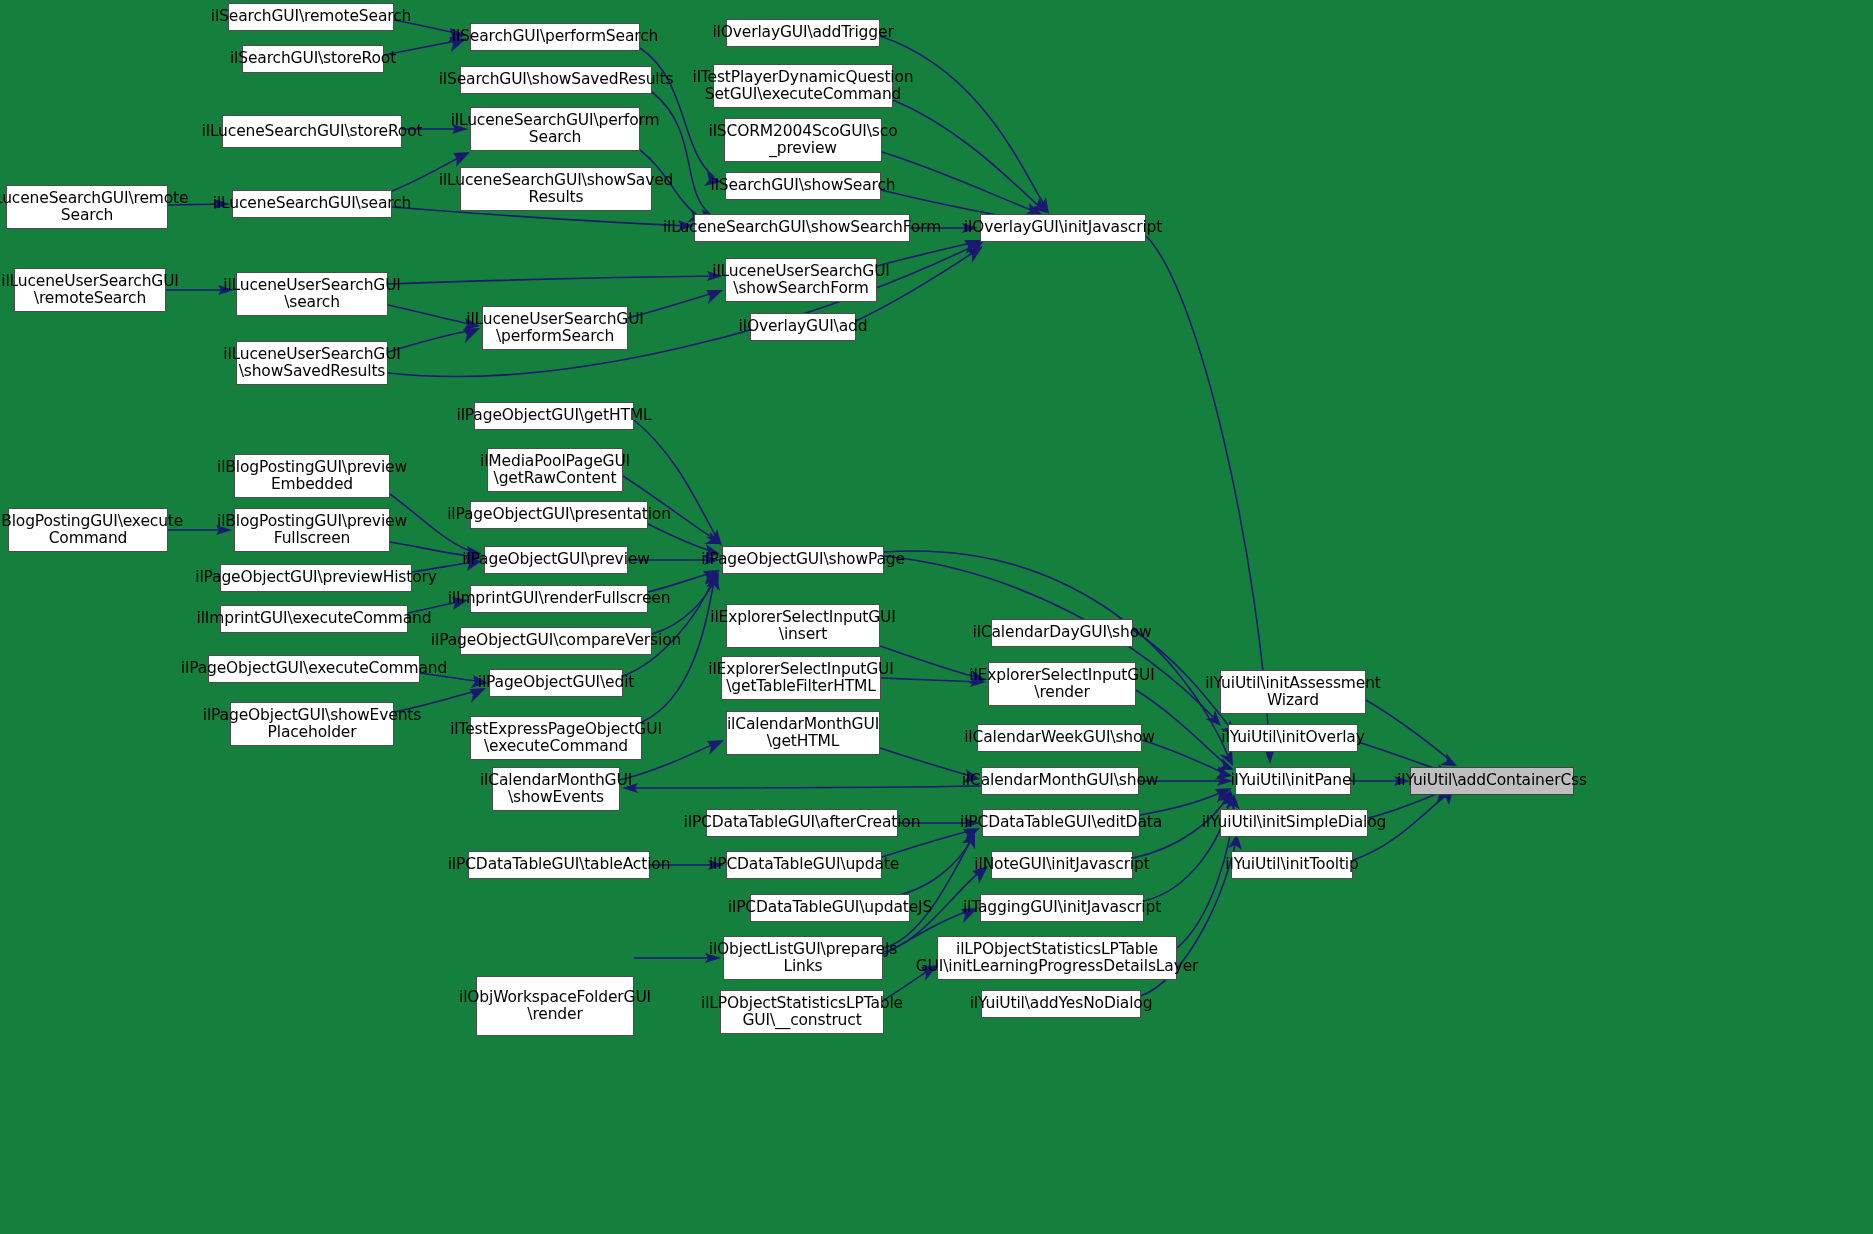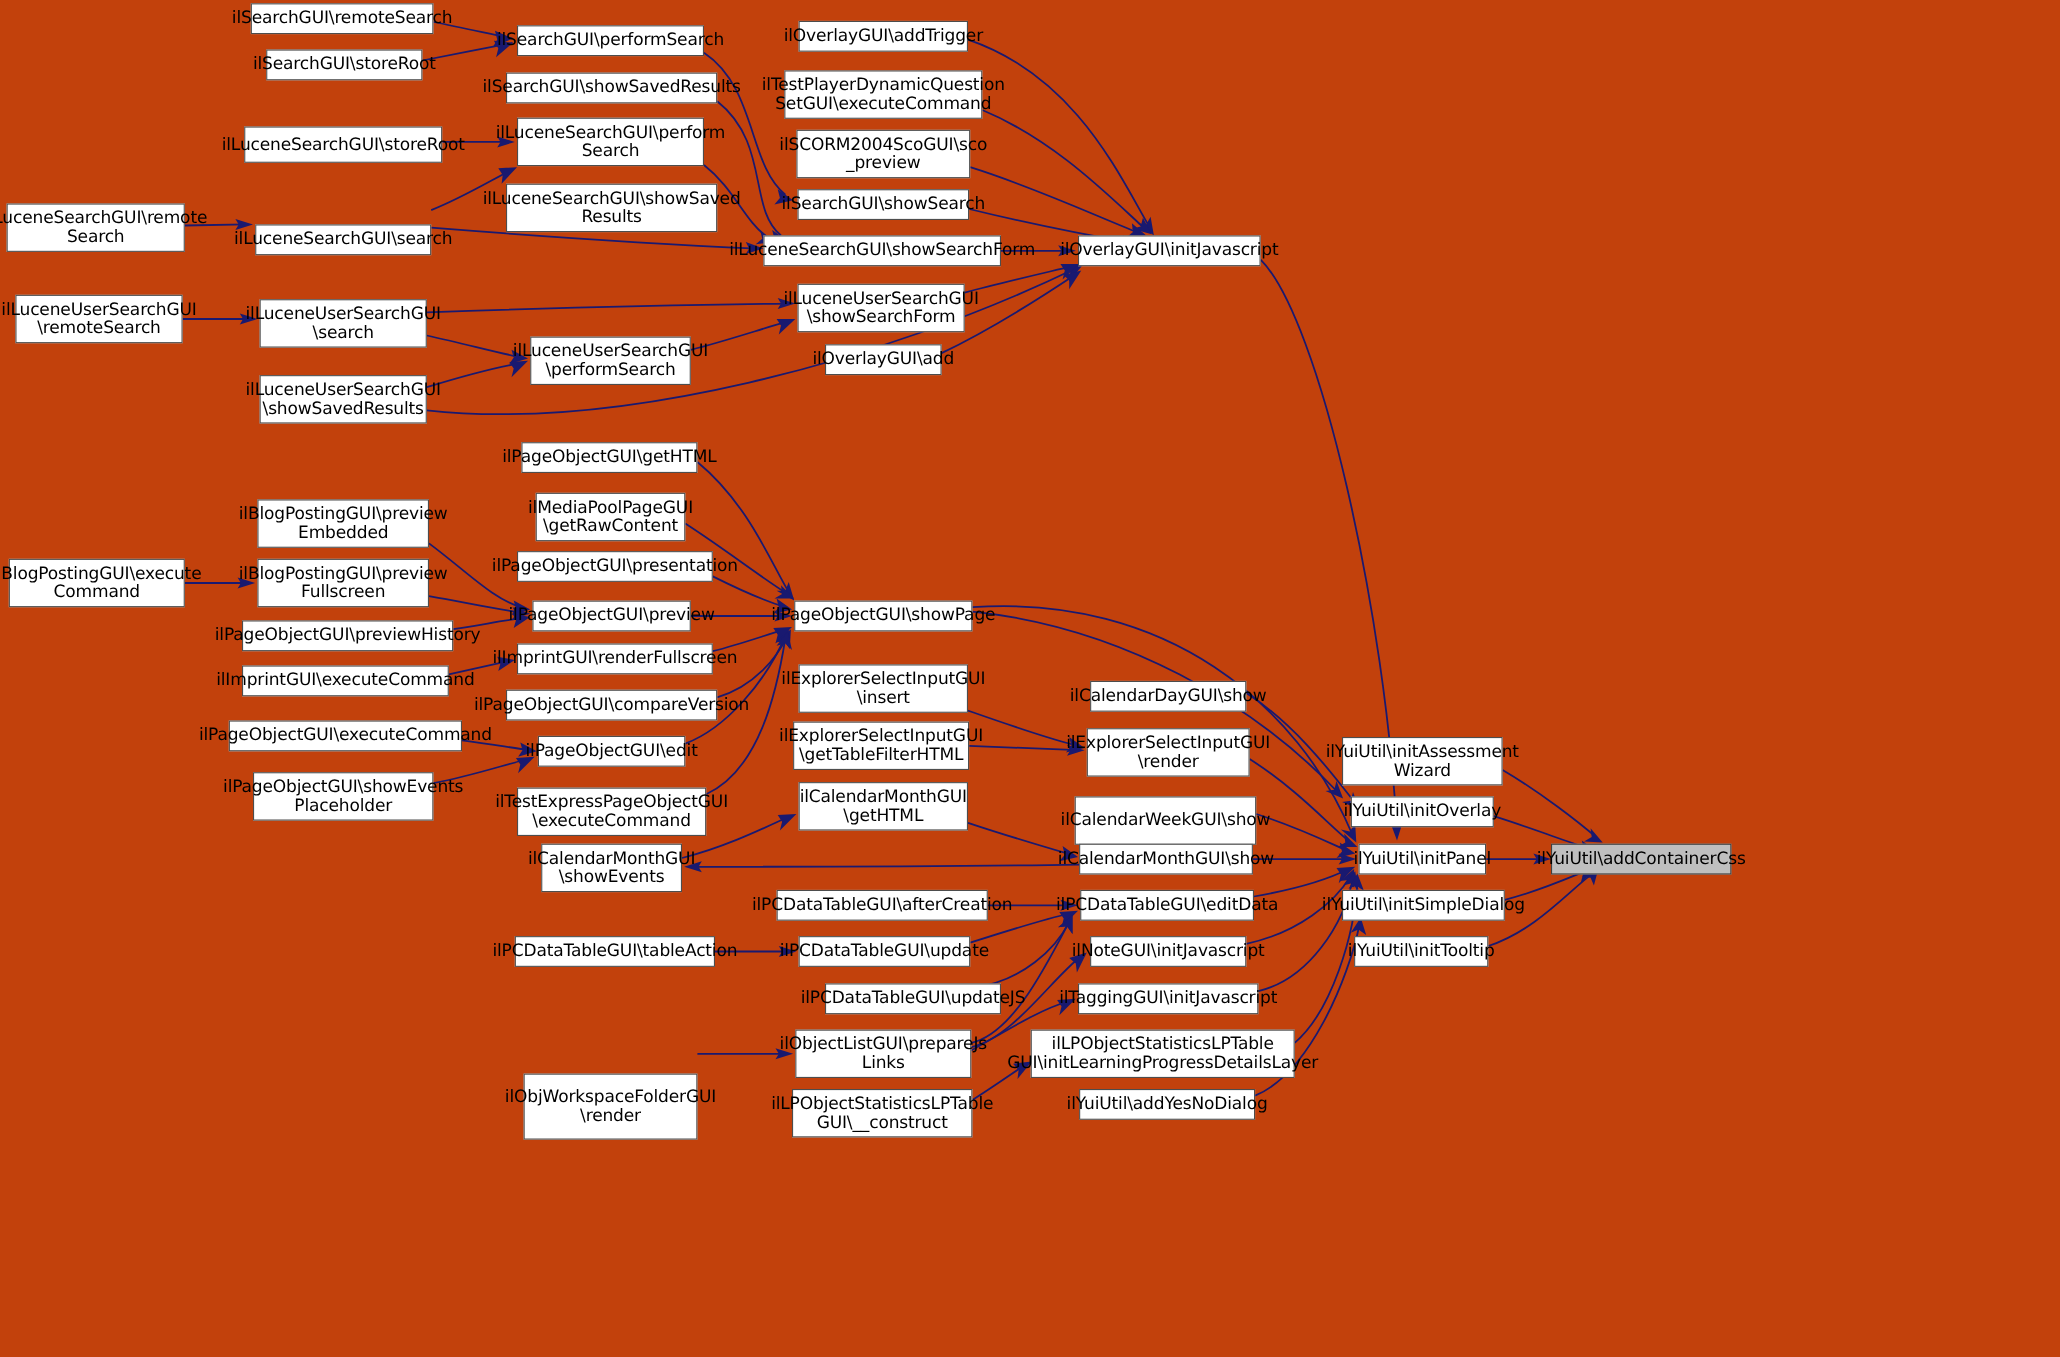--- a/index.html
+++ b/index.html
@@ -5,21 +5,21 @@
 <style>
   html, body {
     margin: 0;
     padding: 0;
     background: #ffffff;
   }
   #canvas {
     position: relative;
     width: 1873px;
     height: 1234px;
-    background: #c2410c;
+    background: #15803d;
     overflow: hidden;
     font-family: "DejaVu Sans", "Liberation Sans", sans-serif;
   }
   #edge-layer {
     position: absolute;
     left: 0;
     top: 0;
     width: 1873px;
     height: 1234px;
     pointer-events: none;
@@ -406,21 +406,21 @@
       <div class="node" style="left: 242px; top: 45px; width: 142px; height: 28px;">ilSearchGUI\storeRoot</div>
       <div class="node" style="left: 470px; top: 23px; width: 170px; height: 28px;">ilSearchGUI\performSearch</div>
       <div class="node" style="left: 460px; top: 66px; width: 192px; height: 28px;">ilSearchGUI\showSavedResults</div>
       <div class="node" style="left: 222px; top: 115px; width: 180px; height: 33px;">ilLuceneSearchGUI\storeRoot</div>
       <div class="node" style="left: 470px; top: 107px; width: 170px; height: 44px;">ilLuceneSearchGUI\perform
 Search</div>
       <div class="node" style="left: 460px; top: 167px; width: 192px; height: 44px;">ilLuceneSearchGUI\showSaved
 Results</div>
       <div class="node" style="left: 6px; top: 185px; width: 162px; height: 44px;">ilLuceneSearchGUI\remote
 Search</div>
-      <div class="node" style="left: 232px; top: 204px; width: 160px; height: 28px;">ilLuceneSearchGUI\search</div>
+      <div class="node" style="left: 232px; top: 190px; width: 160px; height: 28px;">ilLuceneSearchGUI\search</div>
       <div class="node" style="left: 694px; top: 214px; width: 216px; height: 28px;">ilLuceneSearchGUI\showSearchForm</div>
       <div class="node" style="left: 726px; top: 19px; width: 154px; height: 28px;">ilOverlayGUI\addTrigger</div>
       <div class="node" style="left: 713px; top: 64px; width: 180px; height: 44px;">ilTestPlayerDynamicQuestion
 SetGUI\executeCommand</div>
       <div class="node" style="left: 724px; top: 118px; width: 158px; height: 44px;">ilSCORM2004ScoGUI\sco
 _preview</div>
       <div class="node" style="left: 725px; top: 172px; width: 156px; height: 28px;">ilSearchGUI\showSearch</div>
       <div class="node" style="left: 980px; top: 214px; width: 166px; height: 28px;">ilOverlayGUI\initJavascript</div>
       <div class="node" style="left: 14px; top: 268px; width: 152px; height: 44px;">ilLuceneUserSearchGUI
 \remoteSearch</div>
@@ -459,21 +459,21 @@
       <div class="node" style="left: 988px; top: 662px; width: 148px; height: 44px;">ilExplorerSelectInputGUI
 \render</div>
       <div class="node" style="left: 1220px; top: 670px; width: 146px; height: 44px;">ilYuiUtil\initAssessment
 Wizard</div>
       <div class="node" style="left: 230px; top: 702px; width: 164px; height: 44px;">ilPageObjectGUI\showEvents
 Placeholder</div>
       <div class="node" style="left: 470px; top: 716px; width: 172px; height: 44px;">ilTestExpressPageObjectGUI
 \executeCommand</div>
       <div class="node" style="left: 726px; top: 711px; width: 154px; height: 44px;">ilCalendarMonthGUI
 \getHTML</div>
-      <div class="node" style="left: 977px; top: 724px; width: 165px; height: 44px; text-align: center;">ilCalendarWeekGUI\show</div>
+      <div class="node" style="left: 977px; top: 724px; width: 165px; height: 28px; text-align: center;">ilCalendarWeekGUI\show</div>
       <div class="node" style="left: 1228px; top: 724px; width: 130px; height: 28px;">ilYuiUtil\initOverlay</div>
       <div class="node" style="left: 492px; top: 767px; width: 128px; height: 44px;">ilCalendarMonthGUI
 \showEvents</div>
       <div class="node" style="left: 981px; top: 767px; width: 158px; height: 28px;">ilCalendarMonthGUI\show</div>
       <div class="node" style="left: 1235px; top: 767px; width: 116px; height: 28px;">ilYuiUtil\initPanel</div>
       <div class="node highlight" style="left: 1410px; top: 767px; width: 164px; height: 28px;">ilYuiUtil\addContainerCss</div>
       <div class="node" style="left: 706px; top: 809px; width: 192px; height: 28px;">ilPCDataTableGUI\afterCreation</div>
       <div class="node" style="left: 982px; top: 809px; width: 158px; height: 28px;">ilPCDataTableGUI\editData</div>
       <div class="node" style="left: 1220px; top: 809px; width: 148px; height: 28px;">ilYuiUtil\initSimpleDialog</div>
       <div class="node" style="left: 468px; top: 851px; width: 182px; height: 28px;">ilPCDataTableGUI\tableAction</div>

